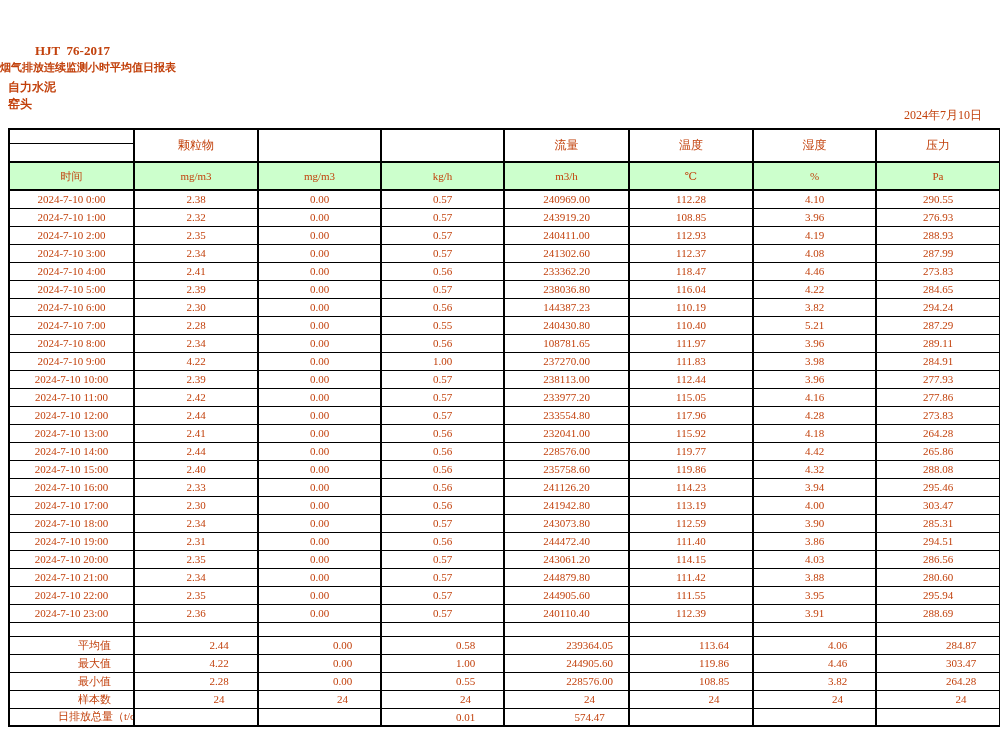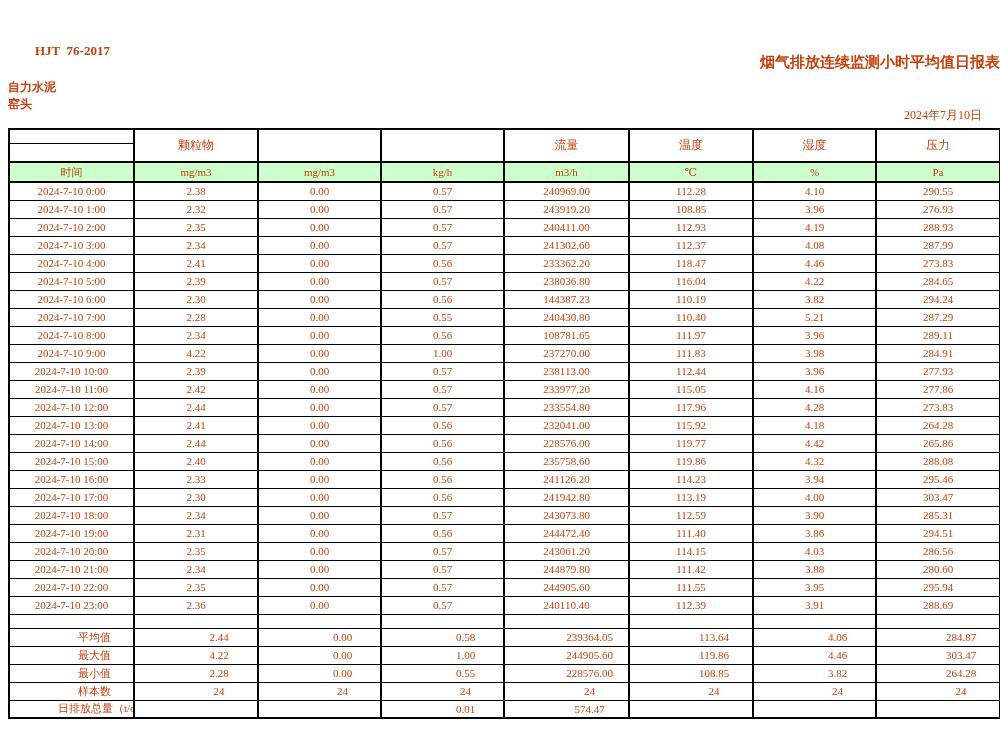--- a/index.html
+++ b/index.html
@@ -12,22 +12,22 @@
     font-family: "Liberation Serif", "DejaVu Serif", serif;
     color: #c2410c;
     overflow: hidden;
     margin-top: 40px;
   }
   .standard {
     position: absolute; left: 35px; top: 3px;
     font-size: 13px; font-weight: bold; white-space: pre;
   }
   .title {
-    position: absolute; top: 13px; left: 0; width: 100%;
-    text-align: right; font-size: 15px; font-weight: bold;
+    position: absolute; top: 20px; left: 0; width: 100%;
+    text-align: left; font-size: 11px; font-weight: bold;
   }
   .company { position: absolute; left: 8px; top: 39px; font-size: 12px; font-weight: bold; }
   .station { position: absolute; left: 8px; top: 56px; font-size: 12px; font-weight: bold; }
   .date    { position: absolute; top: 67px; right: 18px; font-size: 12px; }
 
   table.report {
     position: absolute; left: 8px; top: 88px;
     width: 991px;
     border-collapse: collapse;
     table-layout: fixed;
@@ -41,21 +41,21 @@
     vertical-align: middle;
     font-size: 11px;
     padding: 0 2px;
     overflow: hidden;
     white-space: nowrap;
   }
   tr.hrow1 td { height: 14px; border-bottom-width: 1px; }
   tr.hrow1 td.group-cell { font-size: 12px; border-bottom-width: 2px; }
   tr.hrow2 td { height: 19px; }
   tr.unit-row td {
-    height: 20px;
+    height: 28px;
     background: #ccffcc;
     border-top-width: 2px;
     border-bottom-width: 2px;
   }
   tr.data-row td { height: 18px; }
   tr.blank-row td { height: 14px; }
   tr.summary-row td { height: 18px; padding-left: 48px; }
 
   .footnote {
     position: absolute; left: 5px; top: 722px;

